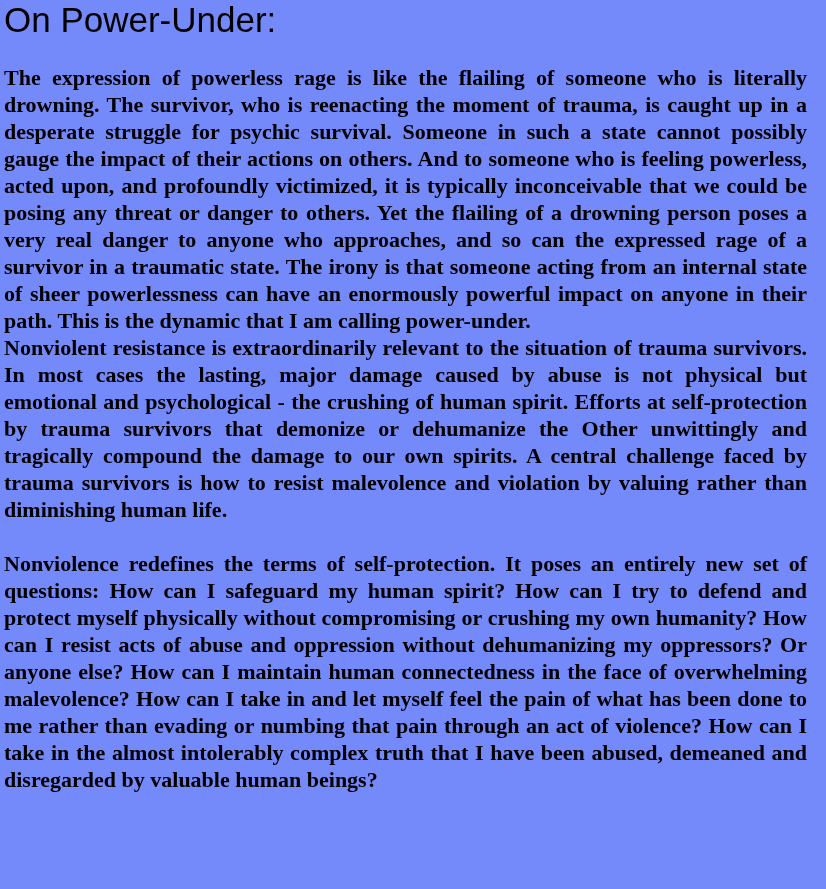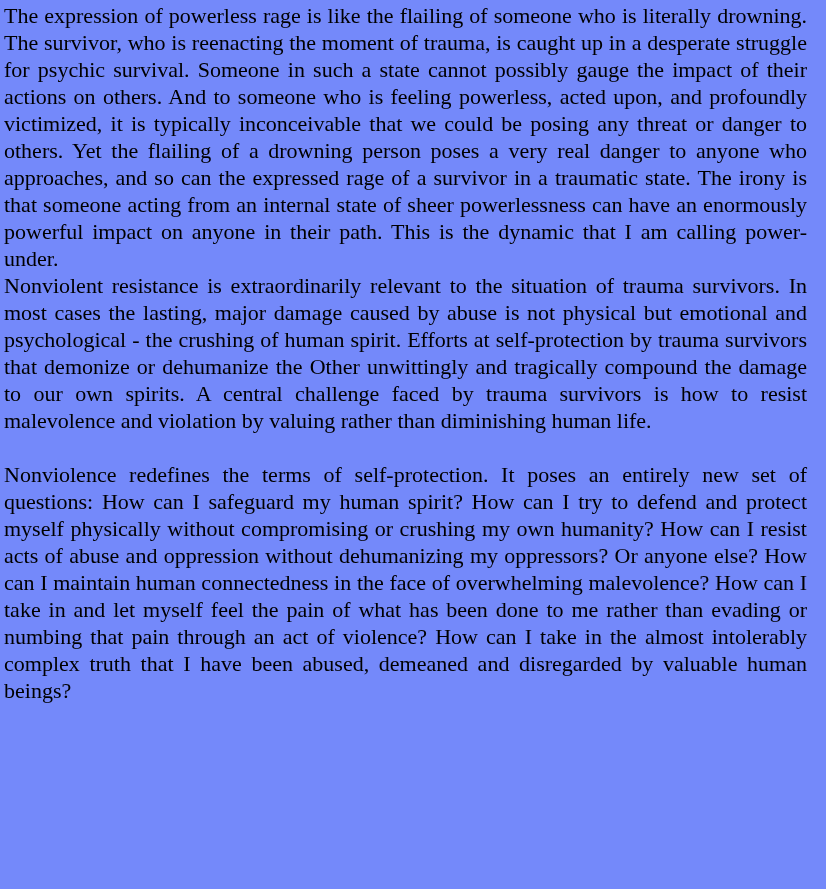--- a/index.html
+++ b/index.html
@@ -22,30 +22,32 @@
     margin: 0 0 27px 0;
     padding: 0;
   }
   p.body-paragraph {
     font-family: "Liberation Serif", serif;
     font-size: 22px;
     line-height: 27px;
     text-align: justify;
     margin: 0 8px 27px 0;
     padding: 0;
+    font-weight: bold;
   }
   p.body-paragraph:last-child {
     margin-bottom: 0;
   }
 </style>
 </head>
 <body style="background-color: rgb(116, 137, 250); color: rgb(0, 0, 0);">
 
 <main>
   <section>
+    <h1 class="section-heading">On Power-Under:</h1>
     <p class="body-paragraph">The expression of powerless rage is like the flailing of someone who is literally drowning. The survivor, who is reenacting the moment of trauma, is caught up in a desperate struggle for psychic survival. Someone in such a state cannot possibly gauge the impact of their actions on others. And to someone who is feeling powerless, acted upon, and profoundly victimized, it is typically inconceivable that we could be posing any threat or danger to others. Yet the flailing of a drowning person poses a very real danger to anyone who approaches, and so can the expressed rage of a survivor in a traumatic state. The irony is that someone acting from an internal state of sheer powerlessness can have an enormously powerful impact on anyone in their path. This is the dynamic that I am calling power-under.</p>
   </section>
 
   <section>
     <p class="body-paragraph">Nonviolent resistance is extraordinarily relevant to the situation of trauma survivors. In most cases the lasting, major damage caused by abuse is not physical but emotional and psychological - the crushing of human spirit. Efforts at self-protection by trauma survivors that demonize or dehumanize the Other unwittingly and tragically compound the damage to our own spirits. A central challenge faced by trauma survivors is how to resist malevolence and violation by valuing rather than diminishing human life.</p>
     <p class="body-paragraph">Nonviolence redefines the terms of self-protection. It poses an entirely new set of questions: How can I safeguard my human spirit? How can I try to defend and protect myself physically without compromising or crushing my own humanity? How can I resist acts of abuse and oppression without dehumanizing my oppressors? Or anyone else? How can I maintain human connectedness in the face of overwhelming malevolence? How can I take in and let myself feel the pain of what has been done to me rather than evading or numbing that pain through an act of violence? How can I take in the almost intolerably complex truth that I have been abused, demeaned and disregarded by valuable human beings?</p>
   </section>
 </main>
 
 </body></html>

